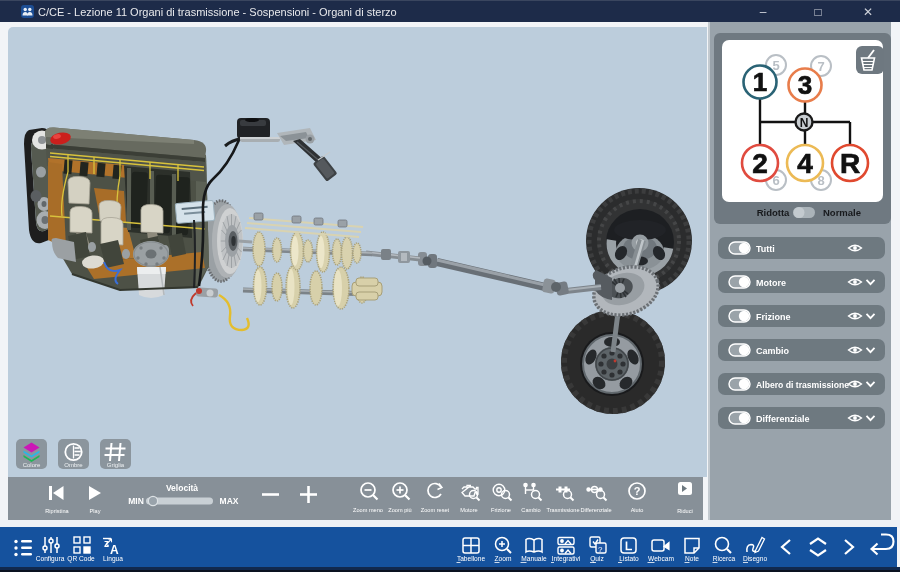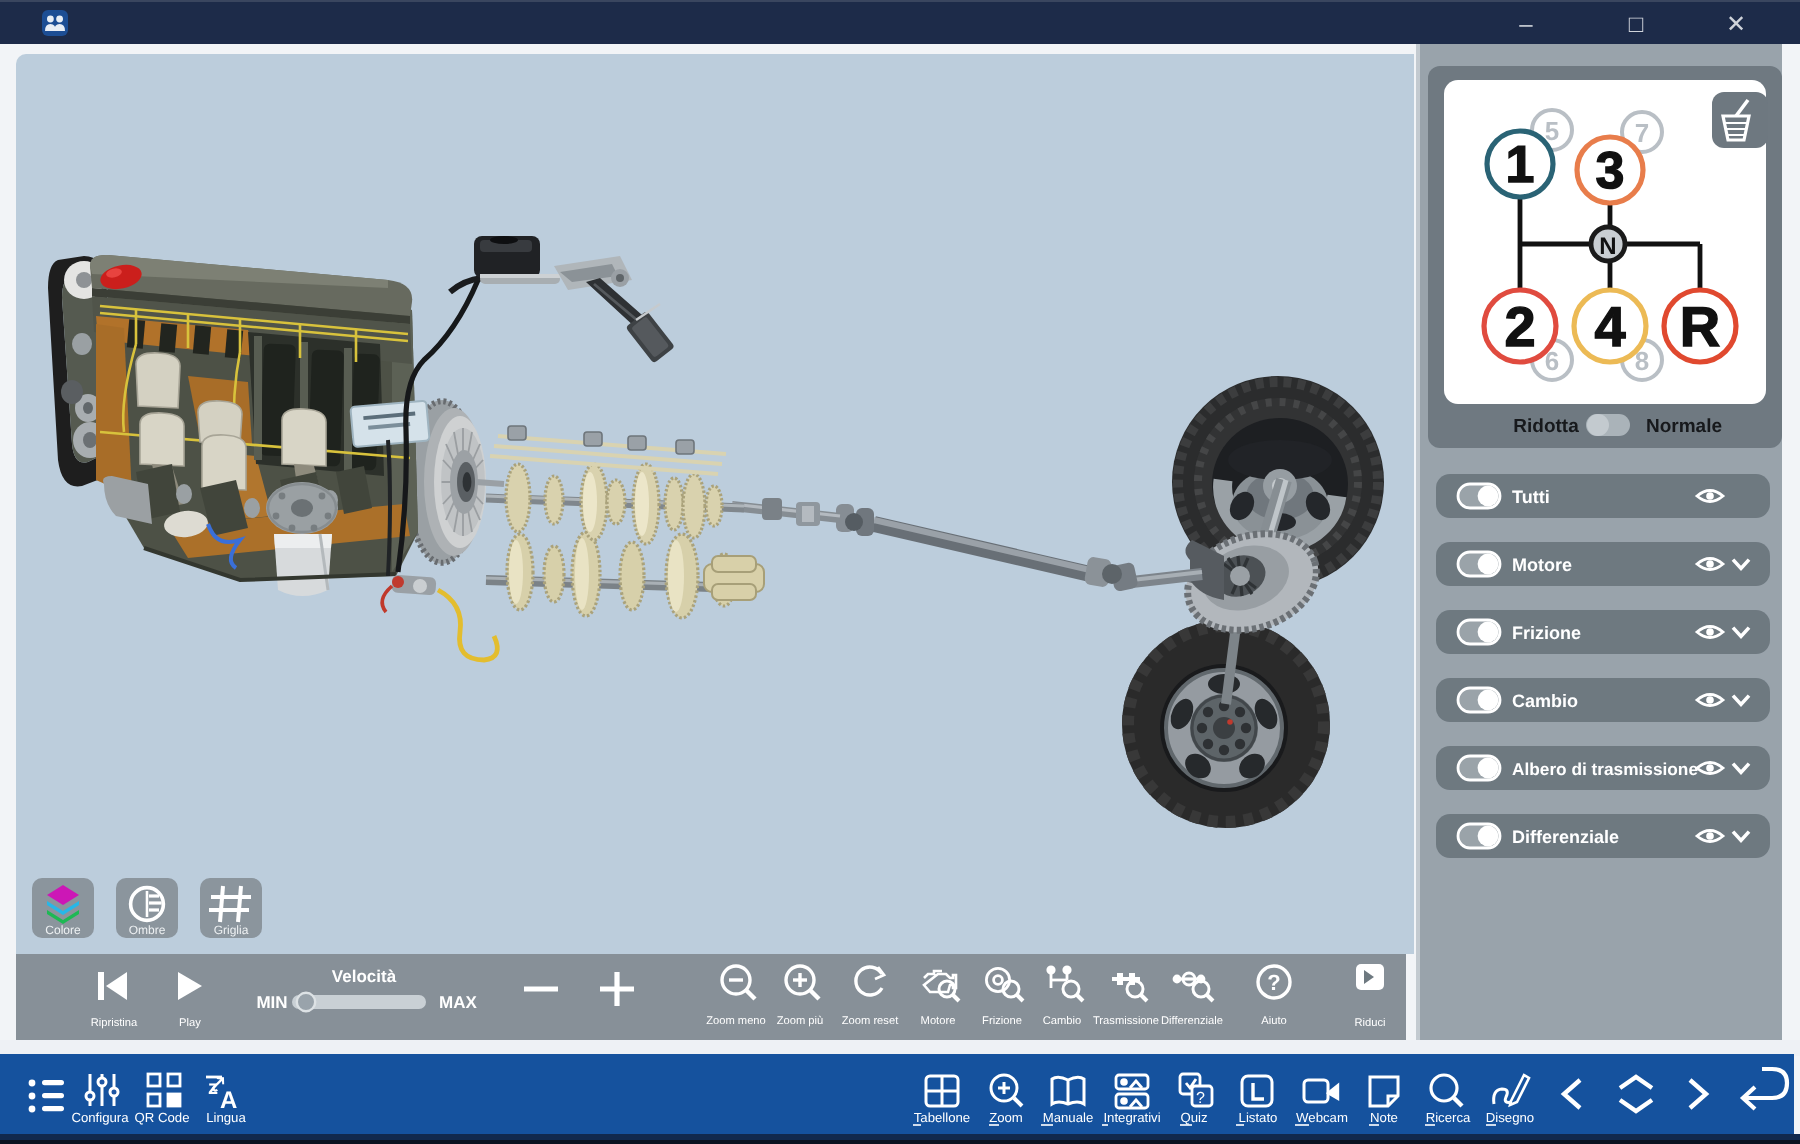--- a/index.html
+++ b/index.html
@@ -361,20 +361,21 @@
   <div id="titlebar" class="abs">
     <div class="ticon abs"></div>
     <svg class="abs" style="left:21px;top:4px;" width="13" height="13" viewBox="0 0 13 13">
         <g fill="#e9eef5">
           <circle cx="4.2" cy="4.5" r="1.7"></circle>
           <circle cx="8.8" cy="4.5" r="1.7"></circle>
           <path d="M1.5 10.5 Q1.5 7 4.2 7 Q6.9 7 6.9 10.5 Z"></path>
           <path d="M6.1 10.5 Q6.1 7 8.8 7 Q11.5 7 11.5 10.5 Z"></path>
         </g>
       </svg>
+    <div class="ttext abs">C/CE - Lezione 11 Organi di trasmissione - Sospensioni - Organi di sterzo</div>
     <div class="winbtn abs" style="left:746px;">–</div>
     <div class="winbtn abs" style="left:801px;">□</div>
     <div class="winbtn abs" style="left:851px;">✕</div>
   </div>
   <div id="gearpanel" class="abs"></div>
   <div id="gearcard" class="abs"></div>
   <svg class="abs" style="left:713px;top:22px;" width="187" height="210" viewBox="713 22 187 210">
 
     <g stroke="#111" stroke-width="2.4" fill="none">
       <line x1="760" y1="99" x2="760" y2="146"></line>

